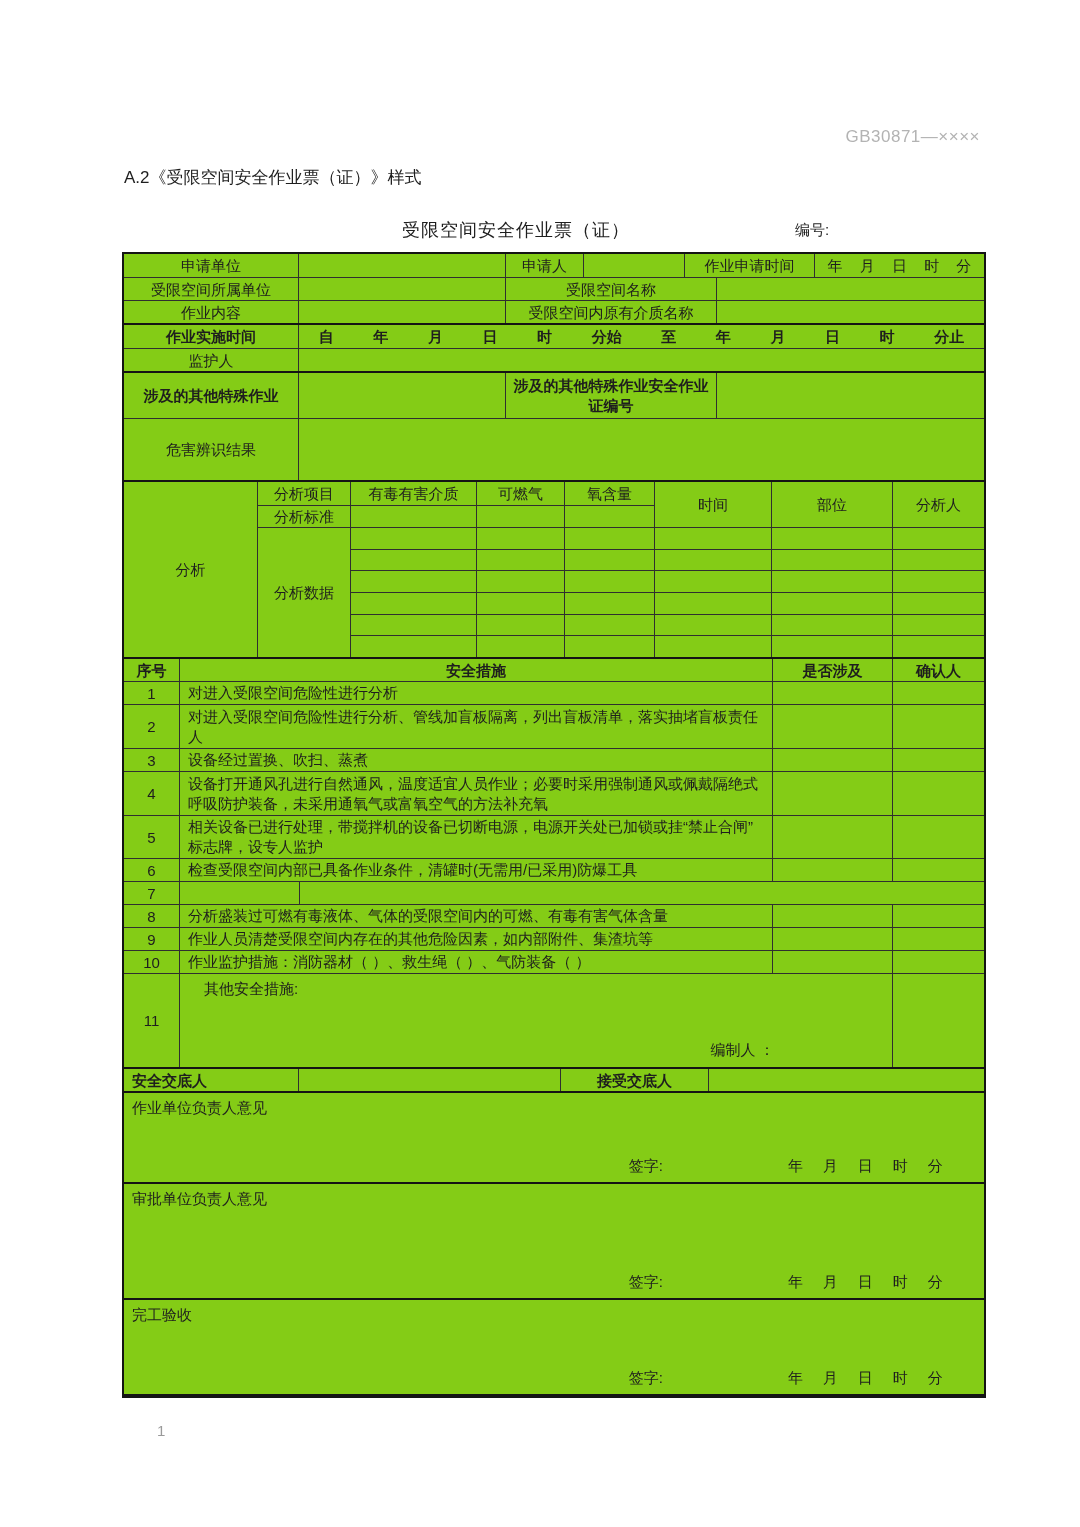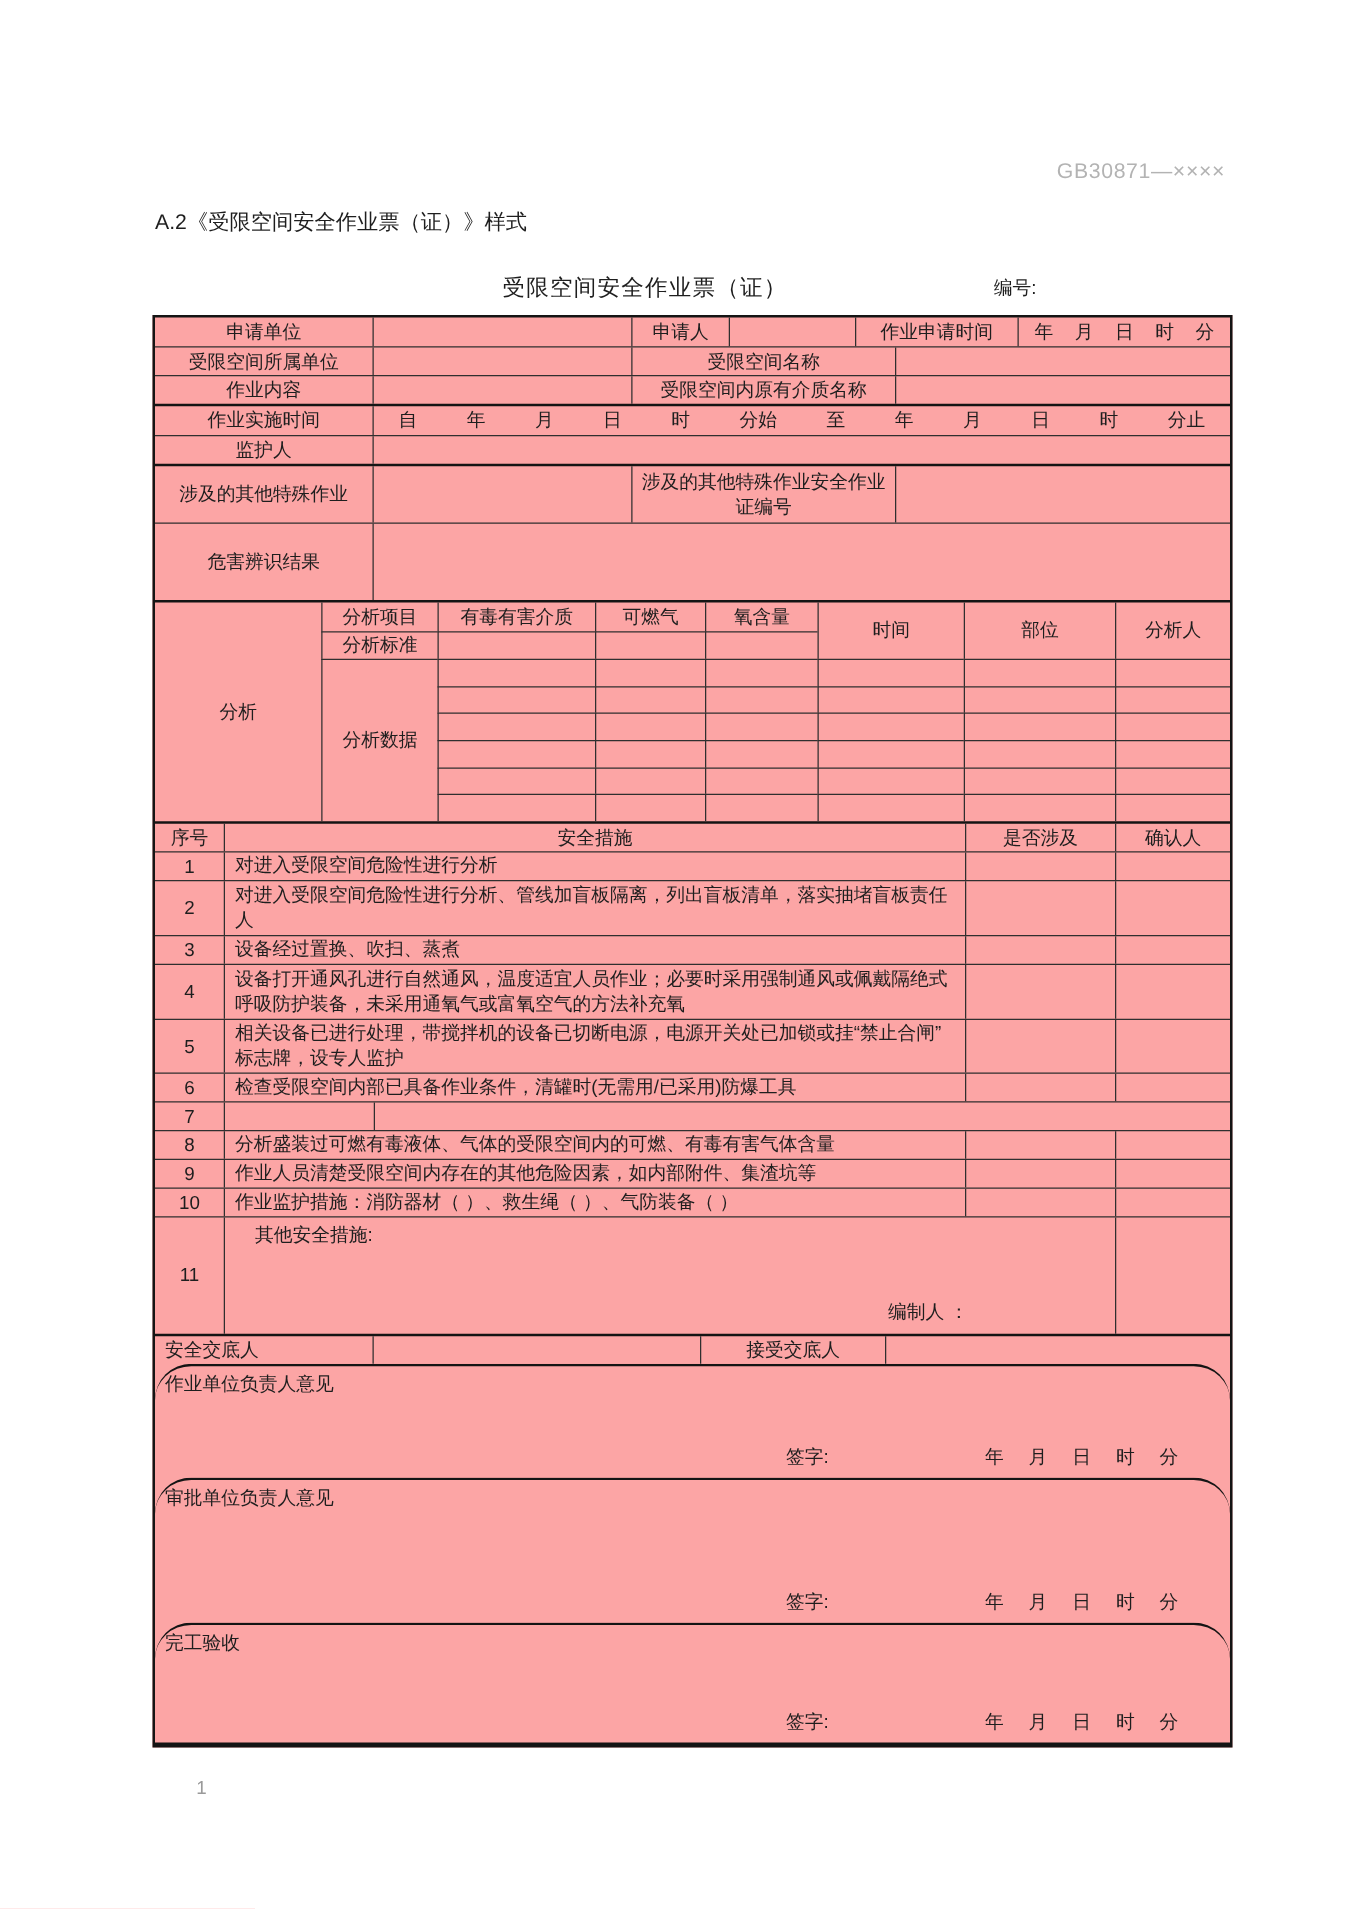--- a/index.html
+++ b/index.html
@@ -16,26 +16,26 @@
     color:var(--ink);-webkit-font-smoothing:antialiased;
   }
   .doc-code{position:absolute;top:127px;right:100px;font-size:17px;color:var(--muted);letter-spacing:.5px;}
   .section-heading{position:absolute;top:166px;left:124px;font-size:17px;}
   .title-bar{position:absolute;top:218px;left:122px;width:860px;height:28px;}
   .form-title{position:absolute;left:0;right:0;text-align:center;transform:translateX(-36px);font-size:18px;letter-spacing:1px;}
   .serial{position:absolute;left:673px;top:3px;font-size:15px;}
   .page-num{position:absolute;left:157px;top:1422px;font-size:15px;color:var(--pgnum);}
 
   .form{
-    position:absolute;left:122px;top:252px;width:860px;background:#fca5a5;
+    position:absolute;left:122px;top:252px;width:860px;background:#84cc16;
     border:2px solid var(--lnD);border-bottom-width:4px;font-size:15px;line-height:19px;
   }
   .row{display:flex;border-top:1px solid var(--ln);align-items:stretch;}
   .row.first{border-top:none;}
-  .row.thick{border-top-width:2px;border-top-color:var(--lnD);}
+  .row.thick{border-top-width:2px;border-top-color:var(--lnD);font-weight:bold;}
   .c{
     box-sizing:border-box;border-left:1px solid var(--ln);
     display:flex;align-items:center;justify-content:center;text-align:center;
     padding:1px 5px;overflow:hidden;min-width:0;
   }
   .c:first-child{border-left:none;}
   .c.left{justify-content:flex-start;text-align:left;padding-left:8px;}
   .fill{flex:1 1 auto;}
 
   
@@ -57,21 +57,21 @@
 
   
   .mtext{line-height:20px;}
 
   
   .r11cell{display:block;position:relative;padding:0;}
   .r11-label{position:absolute;top:5px;left:24px;}
   .r11-prep{position:absolute;bottom:8px;left:74.5%;}
 
   
-  .block{position:relative;border-top:2px solid var(--lnD);border-radius:29px;}
+  .block{position:relative;border-top:2px solid var(--lnD);}
   .blk-label{position:absolute;top:5px;left:8px;}
   .sign{position:absolute;left:0;bottom:7px;width:100%;height:19px;}
   .sign-label{position:absolute;left:58.7%;}
   .sign-dates{position:absolute;left:77.2%;width:18%;display:flex;justify-content:space-between;}
 </style>
 </head>
 <body>
 
 <div class="doc-code">GB30871—××××</div>
 <div class="section-heading">A.2《受限空间安全作业票（证）》样式</div>

